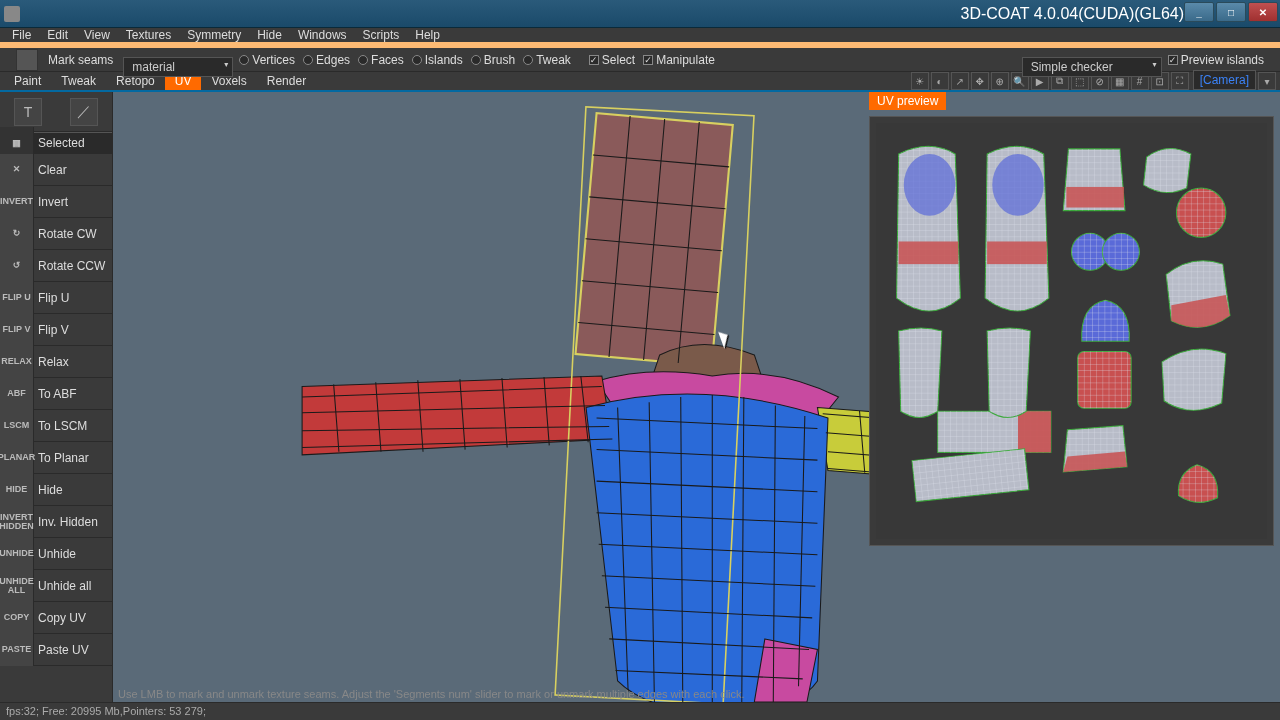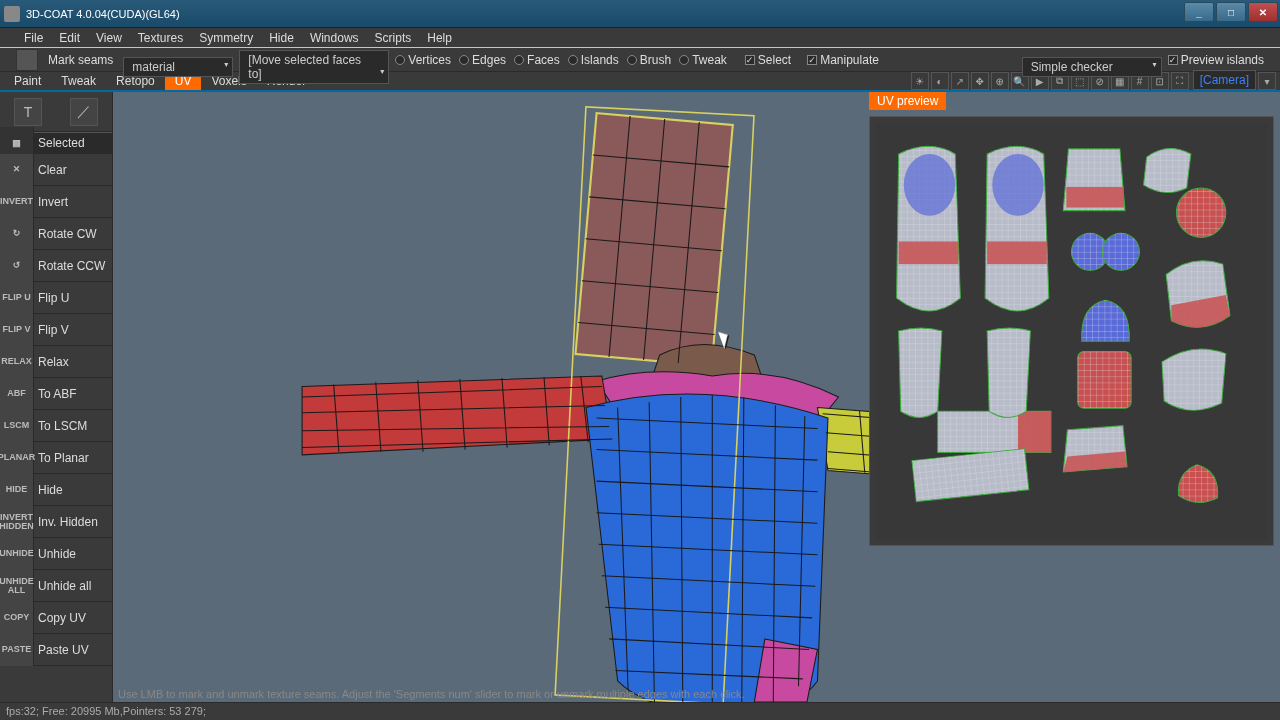--- a/index.html
+++ b/index.html
@@ -1,27 +1,27 @@
 <!DOCTYPE html>
 <html><head>
 <meta charset="utf-8">
 <style>
 * { margin:0; padding:0; box-sizing:border-box; font-family:"Segoe UI",Tahoma,sans-serif; font-size:12px; user-select:none; }
 body { width:1280px; height:720px; background:#3a3a3a; color:#ccc; overflow:hidden; position:relative; }
 
 
 .titlebar { height:28px; background:linear-gradient(#2a5a7a,#1a4a6a); display:flex; align-items:center; border-bottom:1px solid #0a2a3a; }
 .titlebar .icon3d { width:16px; height:16px; margin:0 6px 0 4px; background:#888; border-radius:2px; }
-.titlebar .title { color:#fff; font-size:11px; flex:1; }
+.titlebar .title { color:#fff; font-size:16px; flex:1;text-align:right; }
 .winbtns { display:flex; height:100%; }
 .winbtn { width:30px; height:20px; margin-top:2px; background:linear-gradient(#5a8aaa,#3a6a8a); border:1px solid #2a4a5a; border-radius:2px; margin-right:2px; display:flex; align-items:center; justify-content:center; color:#fff; font-weight:bold; font-size:10px; cursor:pointer; }
 .winbtn.close { background:linear-gradient(#c05050,#a03030); }
 
 
-.menubar { height:20px; background:#3a3a3a; display:flex; align-items:center; padding:0 16px; border-bottom:1px solid #fdba74; }
+.menubar { height:20px; background:#3a3a3a; display:flex; align-items:center; padding:0 4px; border-bottom:6px solid #fdba74; }
 .menubar span { padding:2px 8px; color:#ddd; cursor:pointer; }
 
 
 .toolbar { height:24px; background:#3a3a3a; display:flex; align-items:center; padding:0 16px; gap:6px; border-bottom:1px solid #2a2a2a; }
 .tb-icon { width:22px; height:22px; background:#555; border:1px solid #333; }
 .tb-label { color:#ddd; padding:0 4px; }
 .tb-dd { background:#2a2a2a; border:1px solid #555; padding:2px 18px 2px 8px; color:#ccc; position:relative; cursor:pointer;margin-top:15px; }
 .tb-dd::after { content:"▾"; position:absolute; right:4px; font-size:8px; }
 .tb-radio { width:10px; height:10px; border-radius:50%; border:1px solid #888; background:#2a2a2a; display:inline-block; }
 .tb-check { width:10px; height:10px; border:1px solid #888; background:#2a2a2a; display:inline-block; }
@@ -88,21 +88,20 @@
     <span>Hide</span>
     <span>Windows</span>
     <span>Scripts</span>
     <span>Help</span>
   </div>
 
 <div class="toolbar">
   <div class="tb-icon"></div>
   <span class="tb-label">Mark seams</span>
   <div class="tb-dd" style="width:110px">material</div>
-  <div class="tb-dd" style="width:150px">[Move selected faces to]</div>
   <div id="radios" style="display:flex;gap:8px;align-items:center">
       <label class="rlabel">
         <span class="tb-radio"></span>
         <span>Vertices</span>
       </label>
       <label class="rlabel">
         <span class="tb-radio"></span>
         <span>Edges</span>
       </label>
       <label class="rlabel">
@@ -116,21 +115,21 @@
       <label class="rlabel">
         <span class="tb-radio"></span>
         <span>Brush</span>
       </label>
       <label class="rlabel">
         <span class="tb-radio"></span>
         <span>Tweak</span>
       </label>
     </div>
   <div style="width:6px"></div>
-  <div id="checks" style="display:flex;gap:16px;align-items:flex-start">
+  <div id="checks" style="display:flex;gap:8px;align-items:flex-start">
       <label class="rlabel">
         <span class="tb-check on"></span>
         <span>Select</span>
       </label>
       <label class="rlabel">
         <span class="tb-check on"></span>
         <span>Manipulate</span>
       </label>
     </div>
   <div style="flex:1"></div>

